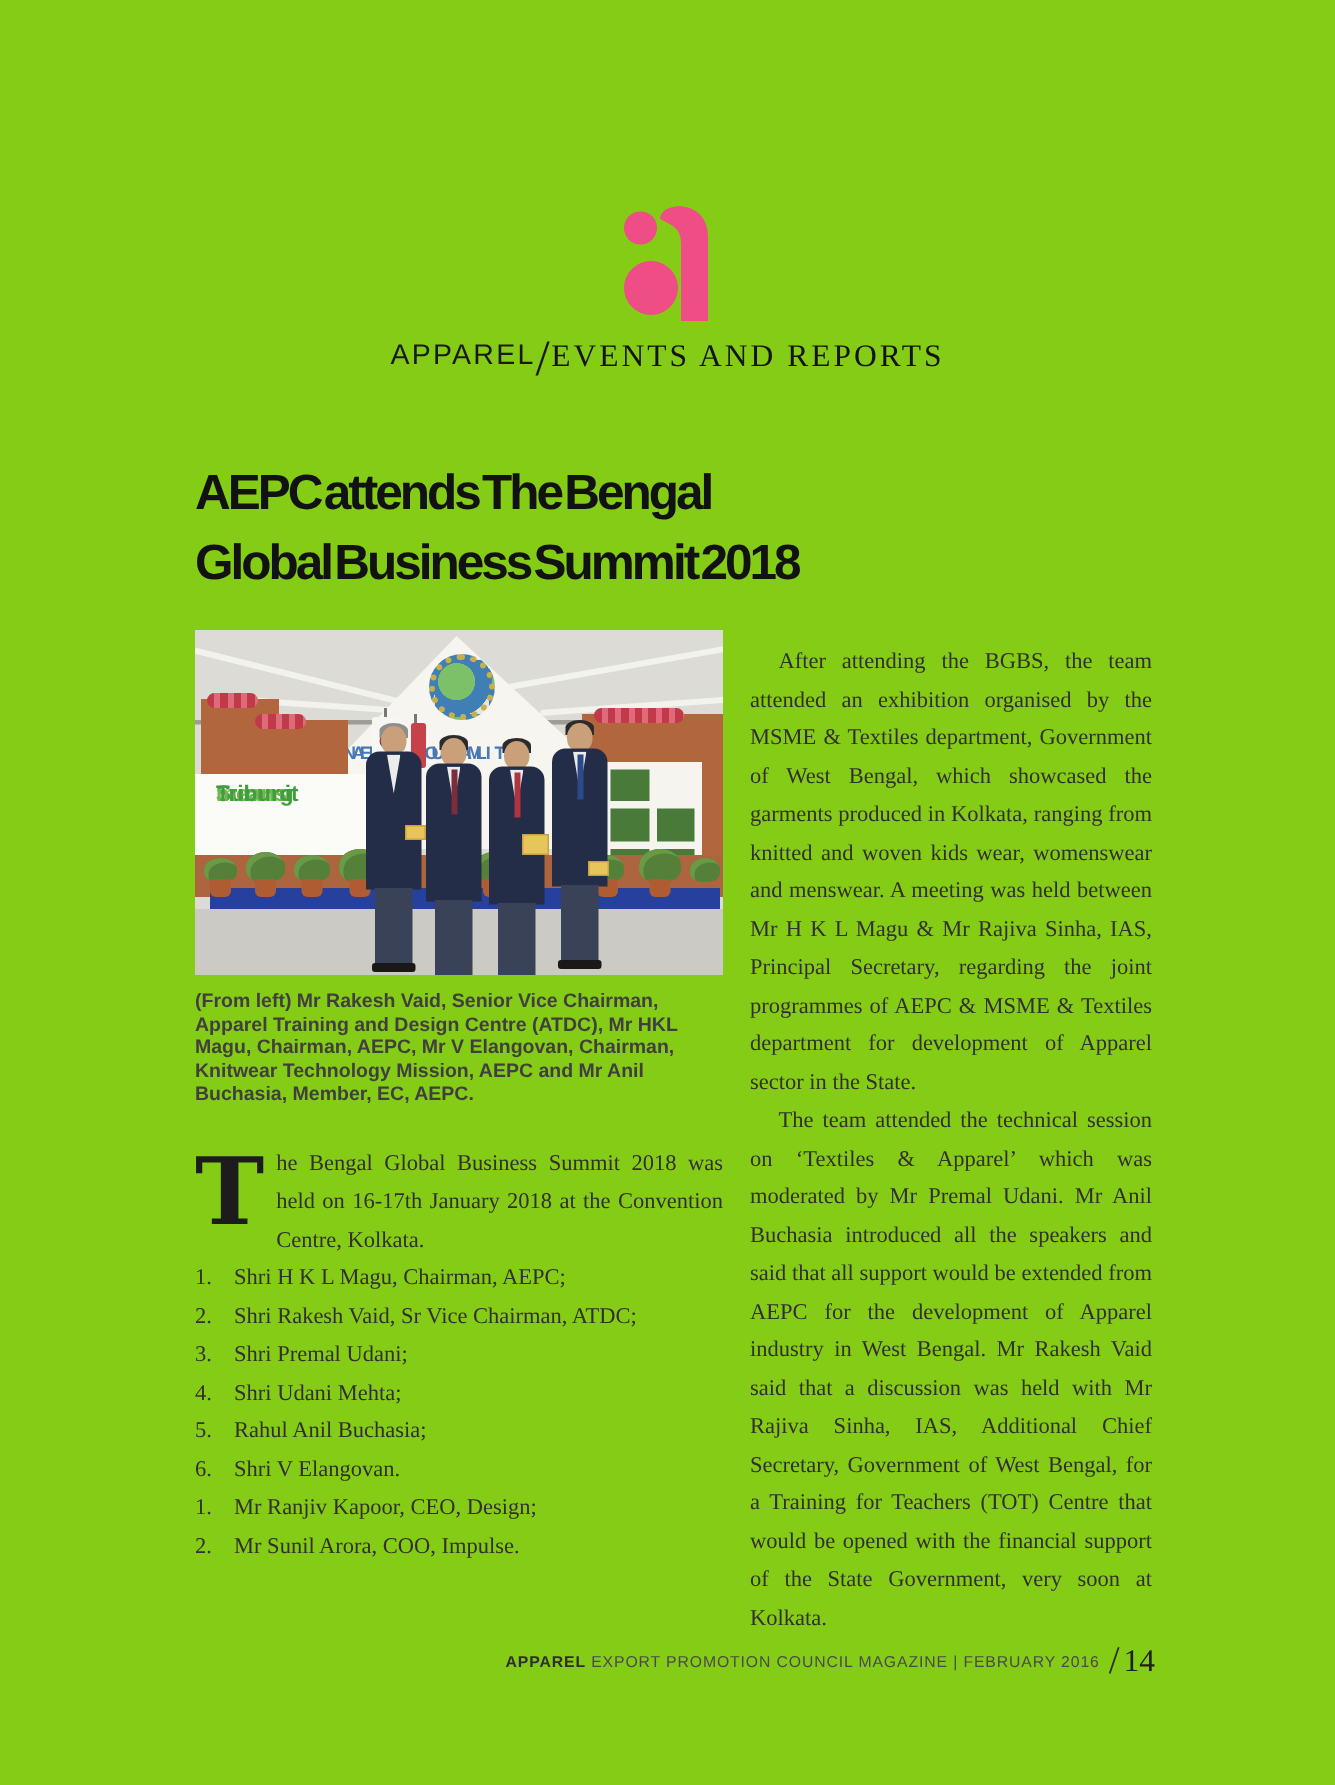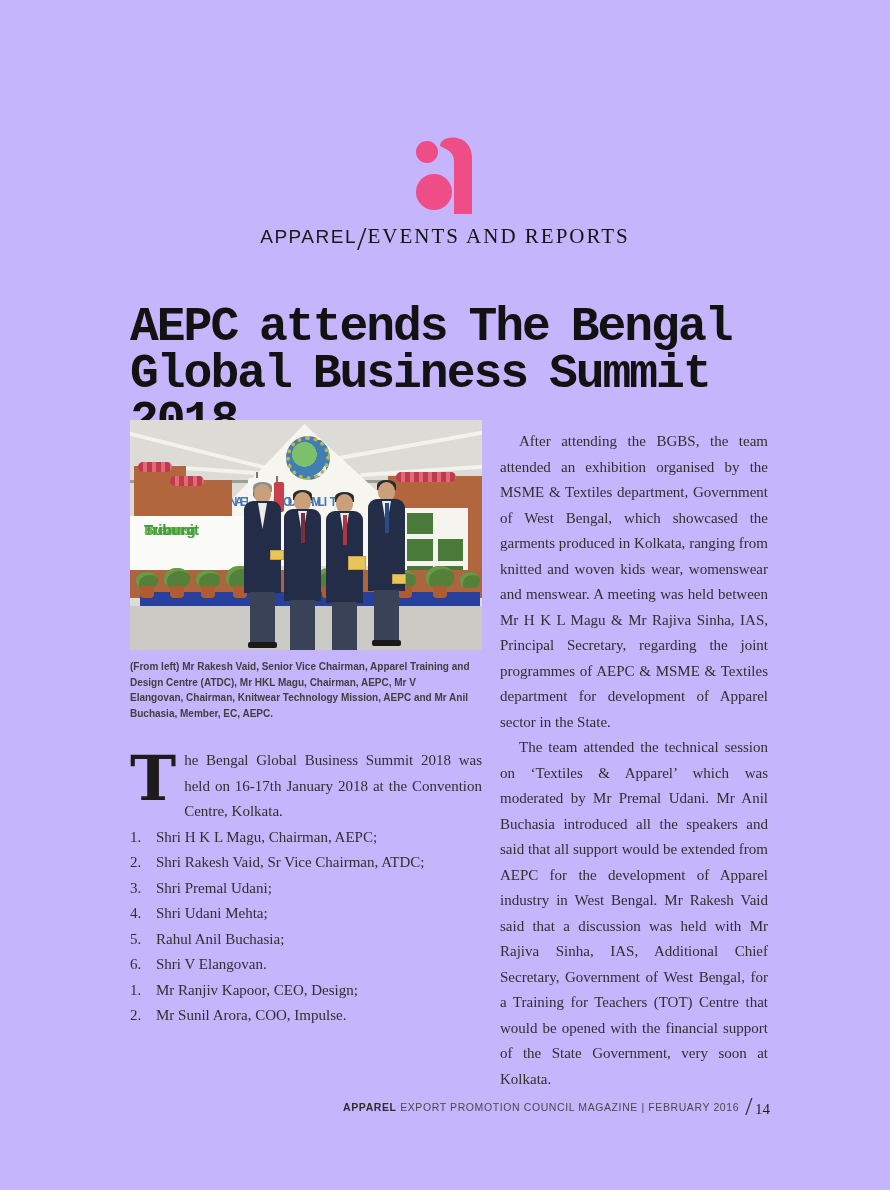--- a/index.html
+++ b/index.html
@@ -1,19 +1,19 @@
 <!DOCTYPE html>
 <html><head>
 <meta charset="utf-8">
 <style>
   * { margin:0; padding:0; box-sizing:border-box; }
   html,body { background:#ffffff; }
   .page {
     position:relative; width:890px; height:1190px; margin:0 auto;
-    background:#c4b5fd; overflow:hidden;
+    background:#84cc16; overflow:hidden;
     font-family:"Liberation Serif", serif; color:#332f2e;
   }
 
   
   .masthead { position:absolute; top:136px; left:0; width:100%; text-align:center; }
   .logo { position:relative; display:inline-block; height:78px; }
   .masthead-line { margin-top:6px; white-space:nowrap; }
   .brand {
     font-family:"Liberation Sans", sans-serif; font-size:19px; letter-spacing:1.5px;
     color:#1a1a1a; vertical-align:middle;
@@ -24,22 +24,22 @@
     vertical-align:middle; line-height:0;
   }
   .section-name {
     font-family:"Liberation Serif", serif; font-size:21px; letter-spacing:2px;
     color:#141414; vertical-align:middle;
   }
 
   
   .headline {
     position:absolute; left:130px; top:304px; width:650px;
-    font-family:Liberation Mono, monospace; font-weight:700; color:#121212;
-    font-size:48px; line-height:47px; letter-spacing:-2px; word-spacing:-5px;
+    font-family:Liberation Sans, sans-serif; font-weight:700; color:#121212;
+    font-size:33px; line-height:47px; letter-spacing:-2px; word-spacing:-5px;
   }
 
   
   .col-left  { position:absolute; left:130px; top:420px; width:352px; }
   .col-right { position:absolute; left:500px; top:416px; width:268px; }
 
   
   .photo { position:relative; width:352px; height:230px; background:#dcdbd5; overflow:hidden; }
   .photo * { position:absolute; }
   .tent-beam { left:0; top:60px; width:100%; height:3px; background:#8f8f86; opacity:.8; }
@@ -90,21 +90,21 @@
   .shirt { left:16px; top:19px; width:9px; height:26px; background:#ececec;
     clip-path:polygon(0 0,100% 0,50% 100%); }
   .tie { left:19px; top:21px; width:4px; height:30px; background:#7a2d3a; }
   .legs { left:8px; top:108px; width:25px; height:52px; background:#3a4258; }
   .shoes { left:6px; top:158px; width:29px; height:6px; background:#191919; border-radius:2px; }
   .envelope { width:14px; height:10px; background:#e8c55a; border:1px solid #c9a43e; z-index:5; }
 
   .caption {
     margin-top:9px; width:340px;
     font-family:"Liberation Sans", sans-serif; font-weight:700;
-    font-size:10px; line-height:15.5px; color:#413f3e;
+    font-size:13px; line-height:15.5px; color:#413f3e;
   }
 
   .body-text { font-size:15px; line-height:25.5px; text-align:justify; color:#332f2e; }
   .opening { margin-top:27px; }
   .dropcap {
     float:left; font-family:"DejaVu Serif", serif; font-weight:700;
     font-size:62px; line-height:50px; padding:6px 8px 0 0; color:#1c1c1c;
   }
   .plain-para { margin-top:24px; }
   .num-list { list-style:none; }
@@ -122,21 +122,21 @@
 
   
   .footer {
     position:absolute; top:1092px; right:120px; white-space:nowrap;
     font-family:"Liberation Sans", sans-serif; font-size:10.5px;
     letter-spacing:0.6px; color:#4a4a4a;
   }
   .footer .fb { font-weight:700; color:#2e2e2e; }
   .footer .fslash { font-family:"Liberation Serif", serif; font-size:26px; font-weight:300;
     vertical-align:-4px; margin:0 2px 0 6px; color:#2e2e2e; }
-  .footer .fpage { font-family:"Liberation Serif", serif; font-size:15px; color:#1e1e1e;
+  .footer .fpage { font-family:"Liberation Serif", serif; font-size:21px; color:#1e1e1e;
     vertical-align:-3px; letter-spacing:0; }
 </style>
 </head>
 <body>
 
 <div class="page">
 
   <div class="masthead">
     <div class="logo">
       <svg width="70" height="78" viewBox="0 0 70 78" aria-hidden="true">

